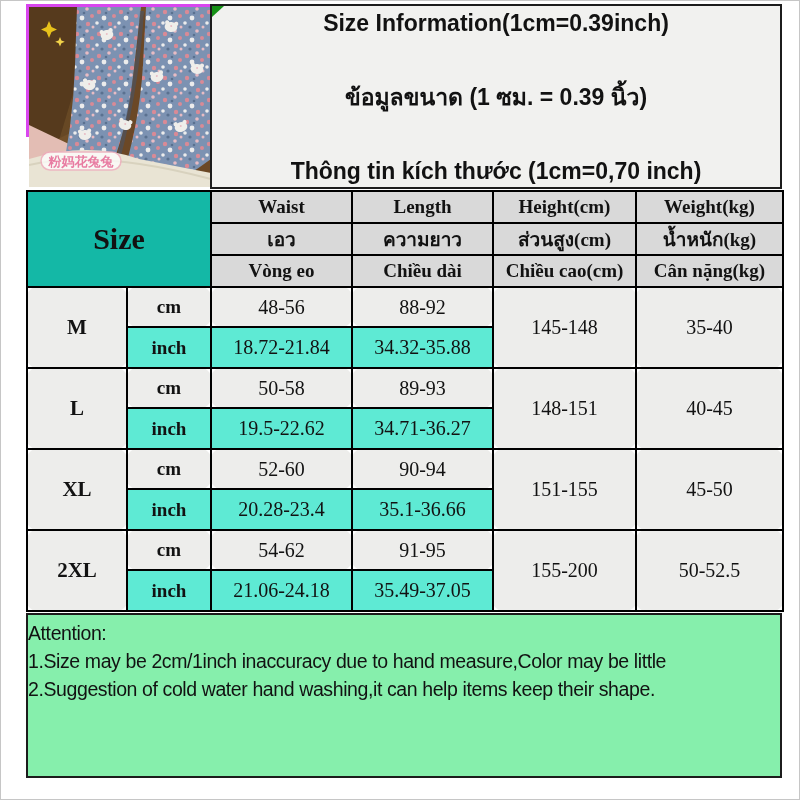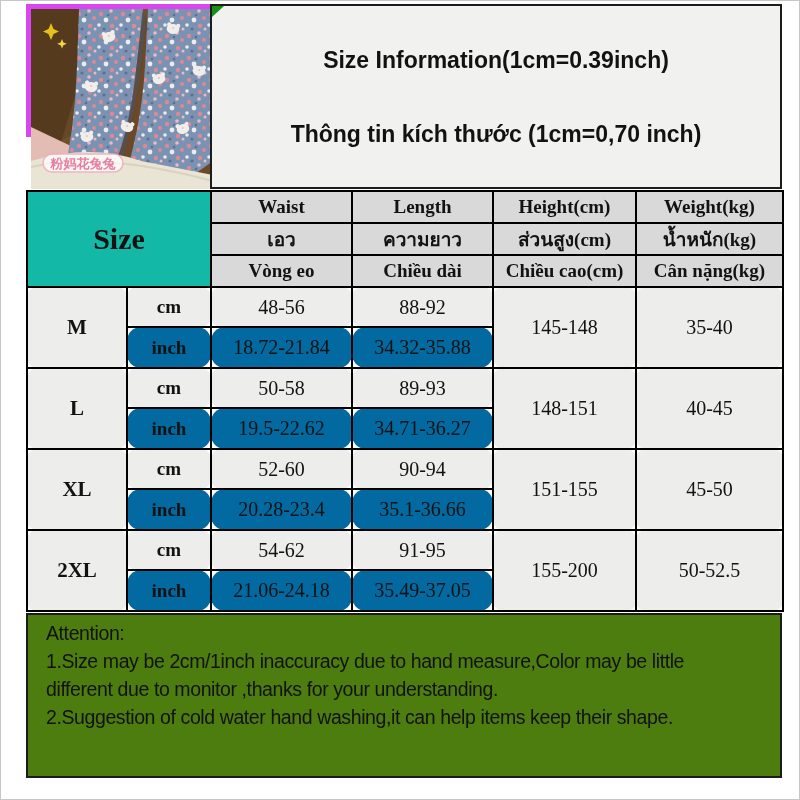--- a/index.html
+++ b/index.html
@@ -5,21 +5,21 @@
   html,body{margin:0;padding:0;background:#ffffff;}
   .page{
     position:relative;width:800px;height:800px;background:#ffffff;
     box-sizing:border-box;border:1px solid #c6c6c6;
     font-family:"Liberation Sans","DejaVu Sans",sans-serif;color:#121212;
     overflow:hidden;
   }
   .content{position:absolute;left:25px;top:3px;width:756px;}
   
   .top-row{display:flex;height:185px;}
-  .photo-cell{width:184px;height:133px;border:5px solid #d946ef;box-sizing:border-box;background:#6b4826;flex:none;}
+  .photo-cell{width:184px;height:133px;border:3px solid #d946ef;box-sizing:border-box;background:#6b4826;flex:none;}
   .photo-cell svg{display:block;}
   .title-cell{
     flex:1;background:#f1f1ef;border:2px solid #1c1c1c;box-sizing:border-box;
     display:flex;flex-direction:column;justify-content:center;align-items:center;
     position:relative;text-align:center;gap:40px;
   }
   .title-line{font-weight:bold;font-size:23px;line-height:34px;white-space:nowrap;}
   .green-corner{
     position:absolute;top:0;left:0;width:12px;height:11px;background:#169116;
     clip-path:polygon(0 0,100% 0,0 100%);
@@ -28,27 +28,27 @@
   table.size-table{border-collapse:collapse;width:756px;table-layout:fixed;margin-top:1px;}
   table.size-table td{
     border:2px solid #000000;text-align:center;vertical-align:middle;
     padding:0;overflow:hidden;font-family:Liberation Serif, serif;
   }
   td.head{background:#d9d9d9;font-weight:bold;font-size:19px;height:30px;}
   td.size-head{background:#14b8a6;font-weight:bold;font-size:30px;}
   td.size-label{background:#d9d9d9;font-weight:bold;font-size:21px;}
   td.unit{font-weight:bold;font-size:19px;}
   tr.cm-row td{background:#ededeb;height:38px;border-radius:10px;}
-  tr.inch-row td{background:#0369a1;height:39px;border-radius:14px;}
+  tr.inch-row td{background:#5eead4;height:39px;}
   td.merged{background:#ededeb;font-size:20px;font-weight:normal;}
   td.val{font-size:20px;font-weight:normal;margin-left:20px;}
   
   .attention-box{
-    border:2px solid #1c1c1c;box-sizing:border-box;height:165px;background:#4d7c0f;
-    padding:4px 10px 0 18px;margin-top:1px;
+    border:2px solid #1c1c1c;box-sizing:border-box;height:165px;background:#86efac;
+    padding:4px 10px 0 0;margin-top:1px;
   }
   .attention-box div{font-size:19.5px;line-height:28px;letter-spacing:-0.4px;white-space:nowrap;}
 </style>
 </head>
 <body>
 
 <div class="page">
   <div class="content">
 
     <div class="top-row">
@@ -105,20 +105,21 @@
           <g>
             <rect x="12" y="145" width="80" height="18" rx="9" fill="#ffffff" opacity="0.75" stroke="#f0a8bc" stroke-width="1.5"></rect>
             <text x="52" y="159" text-anchor="middle" font-size="13" font-weight="bold" fill="#e87ca2">粉妈花兔兔</text>
           </g>
         </svg>
       </div>
 
       <div class="title-cell">
         <div class="green-corner"></div>
         <div class="title-line">Size Information(1cm=0.39inch)</div>
+        <div class="title-line">ข้อมูลขนาด (1 ซม. = 0.39 นิ้ว)</div>
         <div class="title-line">Thông tin kích thước (1cm=0,70 inch)</div>
       </div>
     </div>
 
     <table class="size-table">
       <colgroup>
         <col style="width:100px">
           <col style="width:84px">
         <col style="width:141px">
           <col style="width:141px">
@@ -201,18 +202,17 @@
           <td class="unit">inch</td>
           <td class="val">21.06-24.18</td>
           <td class="val">35.49-37.05</td>
         </tr>
       </tbody>
     </table>
 
     <div class="attention-box">
       <div>Attention:</div>
       <div>1.Size may be 2cm/1inch inaccuracy due to hand measure,Color may be little</div>
-      <div>different due to monitor ,thanks for your understanding.</div>
       <div>2.Suggestion of cold water hand washing,it can help items keep their shape.</div>
     </div>
 
   </div>
 </div>
 
 </body></html>

